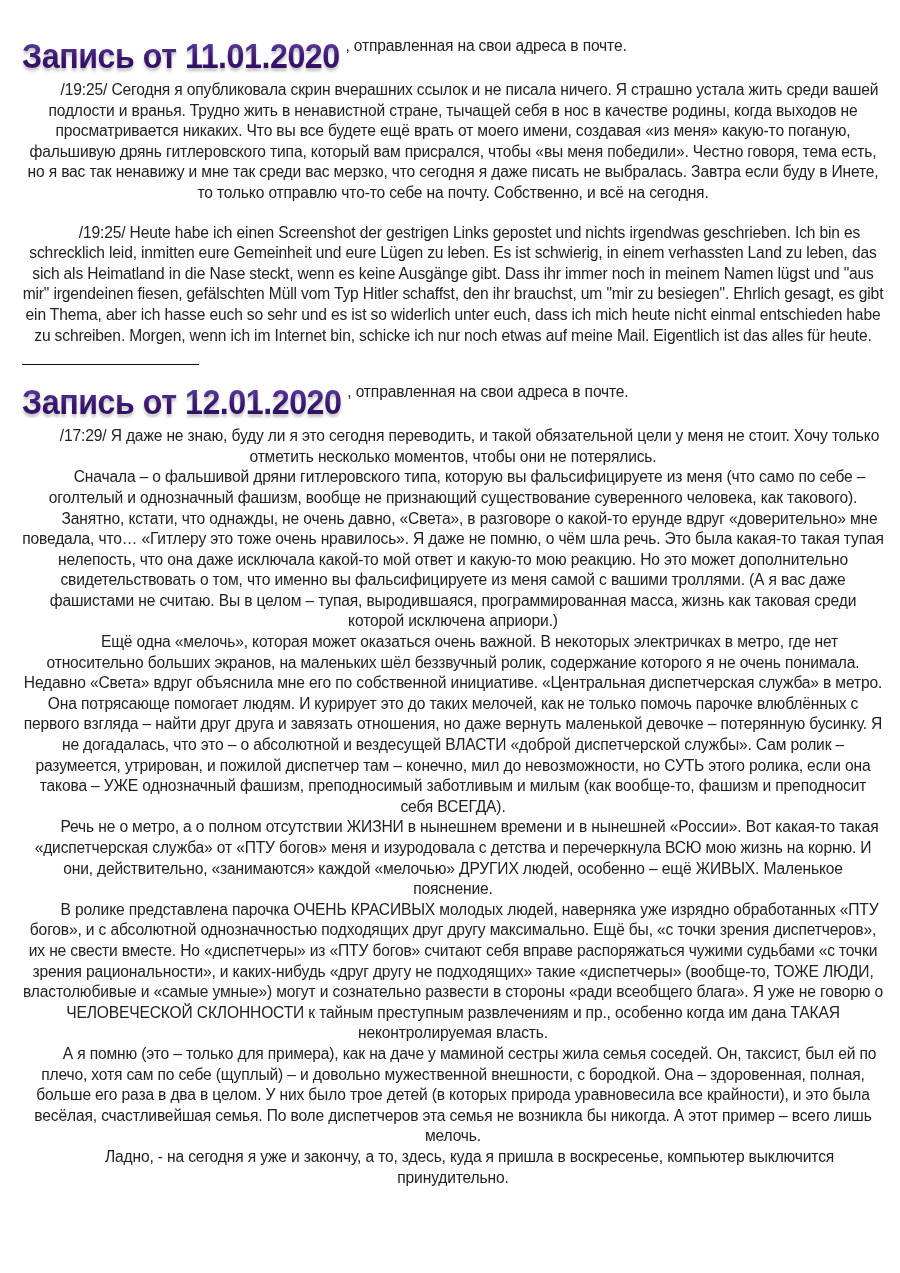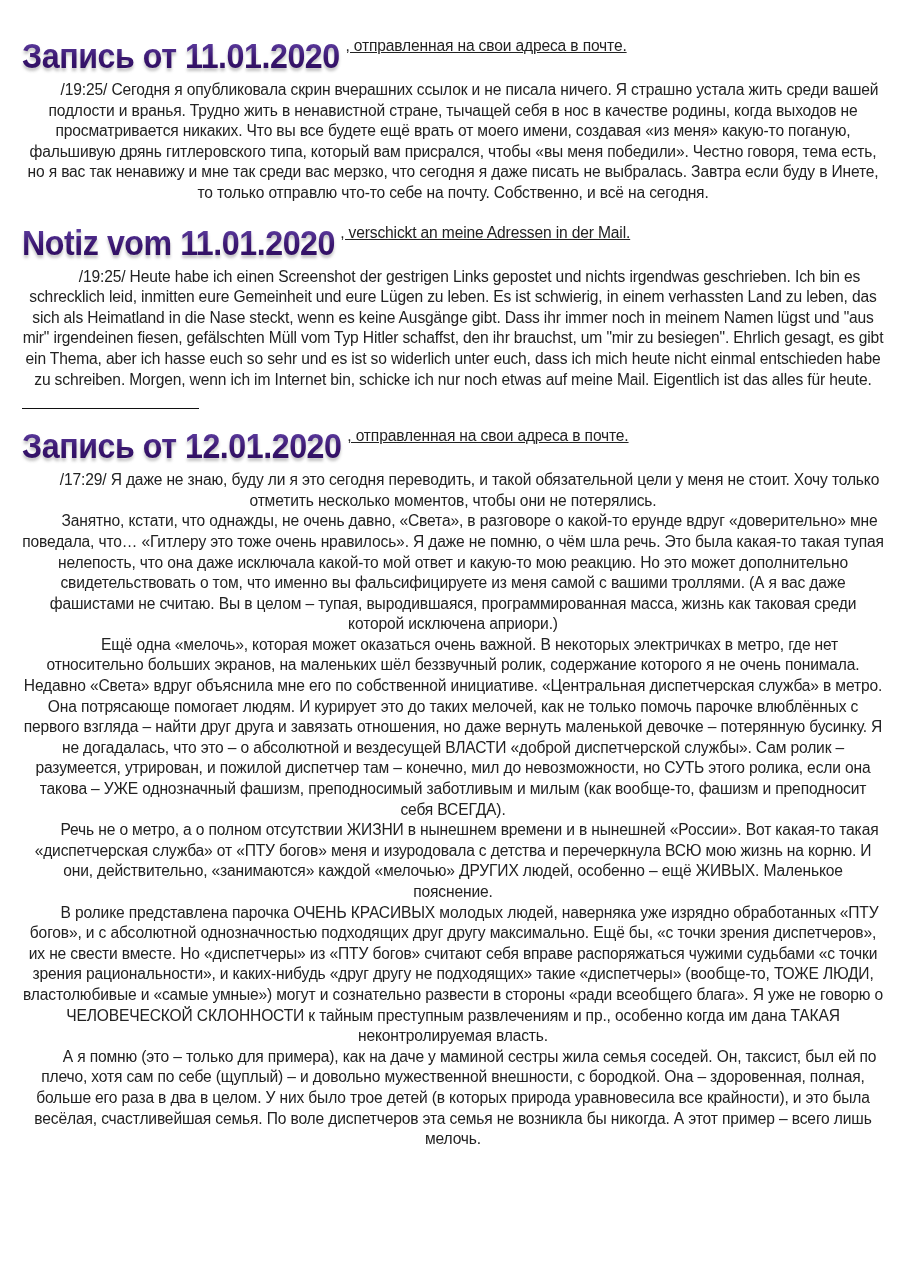--- a/index.html
+++ b/index.html
@@ -25,21 +25,21 @@
     background: linear-gradient(180deg, #6a4bb0 0%, #3a1670 55%, #2a0d5a 100%);
     -webkit-background-clip: text;
     background-clip: text;
     -webkit-text-fill-color: transparent;
     filter: drop-shadow(0px 3px 1.5px rgba(120,120,120,0.45));
     transform: scaleX(0.92);
     transform-origin: left center;
     margin-right: -22px;
   }
   .entry-subtitle {
-    font-size: 15.6px; color: #222; text-decoration: underline;
+    font-size: 15.6px; color: #222;
   }
   p { margin: 0; text-indent: 33px; text-align: center; }
   .gap { height: 19px; }
   .divider {
     width: 177px; height: 0; border-top: 1.5px solid #111; margin: 18px 0 17px 0;
   }
 </style>
 </head>
 <body>
 
@@ -49,35 +49,33 @@
     <div class="entry-head">
       <span class="entry-title">Запись от 11.01.2020</span>
       <span class="entry-subtitle">, отправленная на свои адреса в почте.</span>
     </div>
     <p>/19:25/ Сегодня я опубликовала скрин вчерашних ссылок и не писала ничего. Я страшно устала жить среди вашей подлости и вранья. Трудно жить в ненавистной стране, тычащей себя в нос в качестве родины, когда выходов не просматривается никаких. Что вы все будете ещё врать от моего имени, создавая «из меня» какую-то поганую, фальшивую дрянь гитлеровского типа, который вам присрался, чтобы «вы меня победили». Честно говоря, тема есть, но я вас так ненавижу и мне так среди вас мерзко, что сегодня я даже писать не выбралась. Завтра если буду в Инете, то только отправлю что-то себе на почту. Собственно, и всё на сегодня.</p>
   </section>
 
   <div class="gap"></div>
 
   <section>
-    <div class="entry-head">
-      <span class="entry-title">Notiz vom 11.01.2020</span>
-      <span class="entry-subtitle">, verschickt an meine Adressen in der Mail.</span>
-    </div>
     <p>/19:25/ Heute habe ich einen Screenshot der gestrigen Links gepostet und nichts irgendwas geschrieben. Ich bin es schrecklich leid, inmitten eure Gemeinheit und eure Lügen zu leben. Es ist schwierig, in einem verhassten Land zu leben, das sich als Heimatland in die Nase steckt, wenn es keine Ausgänge gibt. Dass ihr immer noch in meinem Namen lügst und "aus mir" irgendeinen fiesen, gefälschten Müll vom Typ Hitler schaffst, den ihr brauchst, um "mir zu besiegen". Ehrlich gesagt, es gibt ein Thema, aber ich hasse euch so sehr und es ist so widerlich unter euch, dass ich mich heute nicht einmal entschieden habe zu schreiben. Morgen, wenn ich im Internet bin, schicke ich nur noch etwas auf meine Mail. Eigentlich ist das alles für heute.</p>
   </section>
 
   <div class="divider"></div>
 
   <section>
     <div class="entry-head">
       <span class="entry-title">Запись от 12.01.2020</span>
       <span class="entry-subtitle">, отправленная на свои адреса в почте.</span>
     </div>
     <p>/17:29/ Я даже не знаю, буду ли я это сегодня переводить, и такой обязательной цели у меня не стоит. Хочу только отметить несколько моментов, чтобы они не потерялись.</p>
+    <p>Сначала – о фальшивой дряни гитлеровского типа, которую вы фальсифицируете из меня (что само по себе – оголтелый и однозначный фашизм, вообще не признающий существование суверенного человека, как такового).</p>
     <p>Занятно, кстати, что однажды, не очень давно, «Света», в разговоре о какой-то ерунде вдруг «доверительно» мне поведала, что… «Гитлеру это тоже очень нравилось». Я даже не помню, о чём шла речь. Это была какая-то такая тупая нелепость, что она даже исключала какой-то мой ответ и какую-то мою реакцию. Но это может дополнительно свидетельствовать о том, что именно вы фальсифицируете из меня самой с вашими троллями. (А я вас даже фашистами не считаю. Вы в целом – тупая, выродившаяся, программированная масса, жизнь как таковая среди которой исключена априори.)</p>
     <p>Ещё одна «мелочь», которая может оказаться очень важной. В некоторых электричках в метро, где нет относительно больших экранов, на маленьких шёл беззвучный ролик, содержание которого я не очень понимала. Недавно «Света» вдруг объяснила мне его по собственной инициативе. «Центральная диспетчерская служба» в метро. Она потрясающе помогает людям. И курирует это до таких мелочей, как не только помочь парочке влюблённых с первого взгляда – найти друг друга и завязать отношения, но даже вернуть маленькой девочке – потерянную бусинку. Я не догадалась, что это – о абсолютной и вездесущей ВЛАСТИ «доброй диспетчерской службы». Сам ролик – разумеется, утрирован, и пожилой диспетчер там – конечно, мил до невозможности, но СУТЬ этого ролика, если она такова – УЖЕ однозначный фашизм, преподносимый заботливым и милым (как вообще-то, фашизм и преподносит себя ВСЕГДА).</p>
     <p>Речь не о метро, а о полном отсутствии ЖИЗНИ в нынешнем времени и в нынешней «России». Вот какая-то такая «диспетчерская служба» от «ПТУ богов» меня и изуродовала с детства и перечеркнула ВСЮ мою жизнь на корню. И они, действительно, «занимаются» каждой «мелочью» ДРУГИХ людей, особенно – ещё ЖИВЫХ. Маленькое пояснение.</p>
     <p>В ролике представлена парочка ОЧЕНЬ КРАСИВЫХ молодых людей, наверняка уже изрядно обработанных «ПТУ богов», и с абсолютной однозначностью подходящих друг другу максимально. Ещё бы, «с точки зрения диспетчеров», их не свести вместе. Но «диспетчеры» из «ПТУ богов» считают себя вправе распоряжаться чужими судьбами «с точки зрения рациональности», и каких-нибудь «друг другу не подходящих» такие «диспетчеры» (вообще-то, ТОЖЕ ЛЮДИ, властолюбивые и «самые умные») могут и сознательно развести в стороны «ради всеобщего блага». Я уже не говорю о ЧЕЛОВЕЧЕСКОЙ СКЛОННОСТИ к тайным преступным развлечениям и пр., особенно когда им дана ТАКАЯ неконтролируемая власть.</p>
     <p>А я помню (это – только для примера), как на даче у маминой сестры жила семья соседей. Он, таксист, был ей по плечо, хотя сам по себе (щуплый) – и довольно мужественной внешности, с бородкой. Она – здоровенная, полная, больше его раза в два в целом. У них было трое детей (в которых природа уравновесила все крайности), и это была весёлая, счастливейшая семья. По воле диспетчеров эта семья не возникла бы никогда. А этот пример – всего лишь мелочь.</p>
+    <p>Ладно, - на сегодня я уже и закончу, а то, здесь, куда я пришла в воскресенье, компьютер выключится принудительно.</p>
   </section>
 
 </div>
 
 </body></html>

